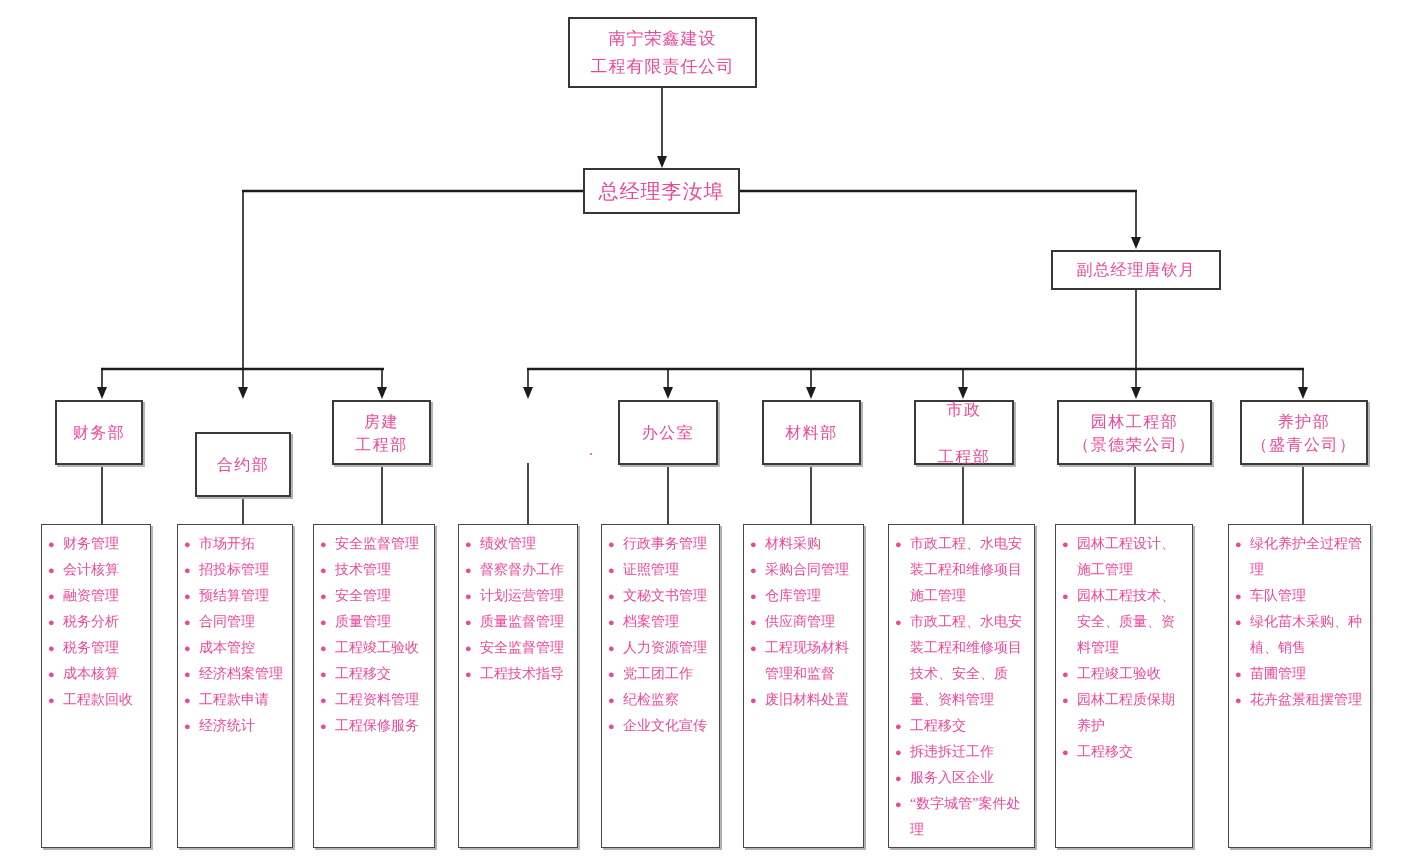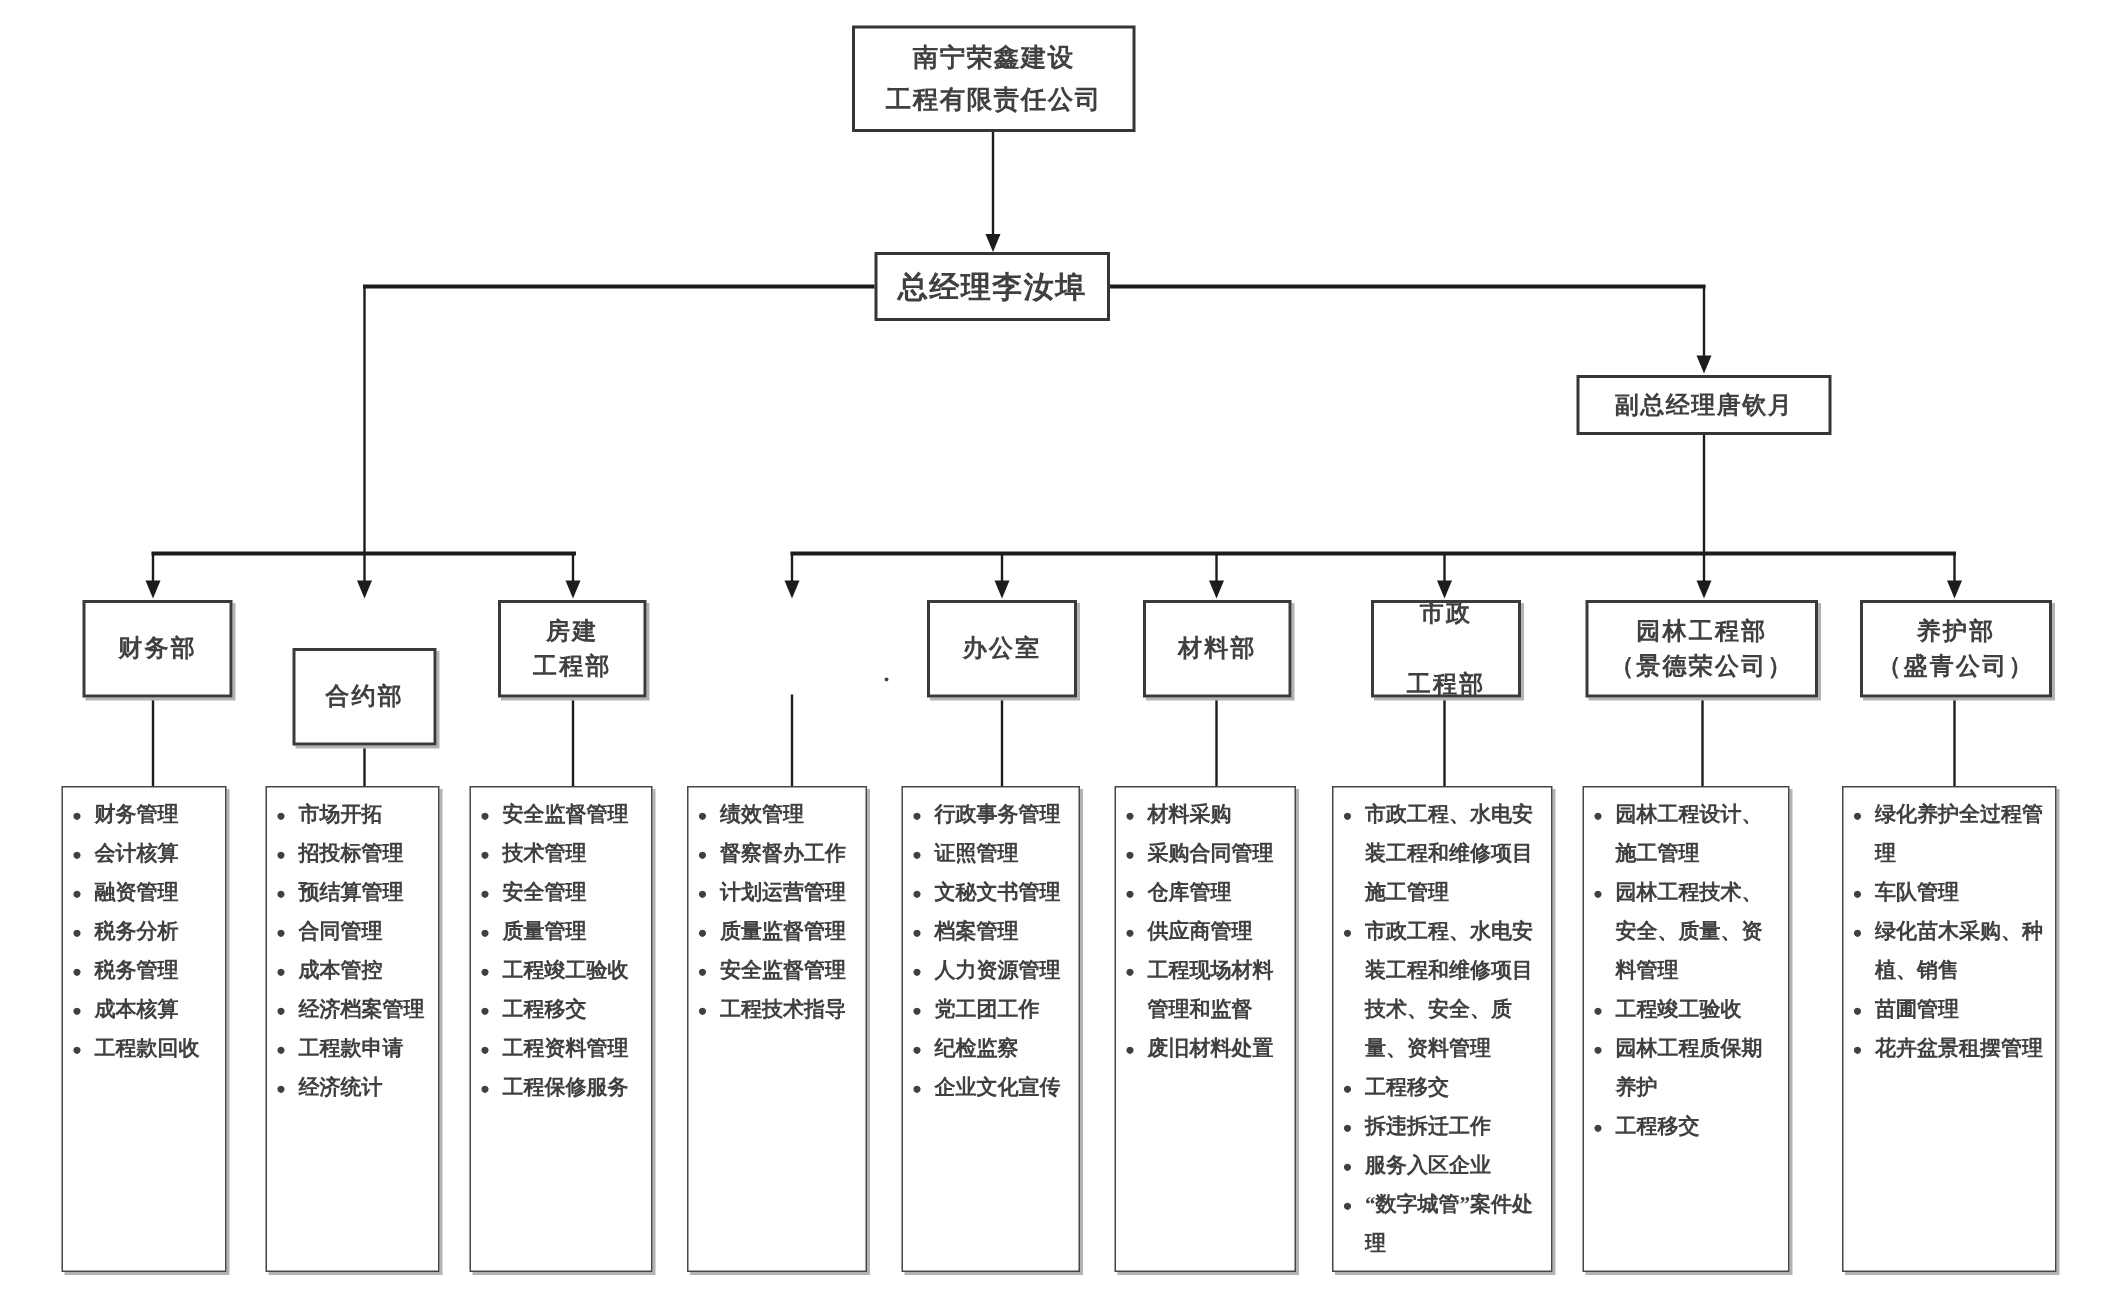--- a/index.html
+++ b/index.html
@@ -1,18 +1,18 @@
 <!DOCTYPE html>
 <html><head>
 <meta charset="utf-8">
 <style>
   html,body{margin:0;padding:0;background:#ffffff;}
   .canvas{
     position:relative;width:1409px;height:868px;background:#ffffff;
-    font-family:"Liberation Serif","DejaVu Serif",serif;color:#404040;overflow:hidden;font-weight:bold;
+    font-family:"Liberation Serif","DejaVu Serif",serif;color:#ec4899;overflow:hidden;
   }
   svg.wires{position:absolute;left:0;top:0;width:1409px;height:868px;}
   .box{
     position:absolute;background:#ffffff;border:2px solid #363636;box-sizing:border-box;
     display:flex;flex-direction:column;align-items:center;justify-content:center;
     text-align:center;
   }
   .root{left:568px;top:17px;width:189px;height:71px;font-size:17px;line-height:28px;letter-spacing:1px;}
   .gm{left:583px;top:168px;width:157px;height:46px;font-size:20px;letter-spacing:1px;}
   .dgm{left:1051px;top:250px;width:170px;height:40px;font-size:16px;letter-spacing:1px;}
@@ -23,21 +23,21 @@
     text-align:center;font-size:16px;line-height:23px;letter-spacing:1.5px;
   }
   .lbox{
     position:absolute;top:524px;height:324px;background:#fff;border:1px solid #474747;
     box-sizing:border-box;box-shadow:2px 2px 0 #b3b3b3;padding:6px 4px 0 7px;
   }
   .lbox ul{list-style:none;margin:0;padding:0;font-size:14px;line-height:26px;}
   .lbox li{position:relative;padding-left:14px;text-align:left;}
   .blt{position:absolute;left:-1px;top:0;font-size:11px;}
   
-  .c0n{left:55px;width:100px;}   .c0l{left:41px;width:110px;}
+  .c0n{left:55px;width:88px;}   .c0l{left:41px;width:110px;}
   .c1n{left:195px;width:96px;margin-top:32px;}  .c1l{left:177px;width:116px;}
   .c2n{left:332px;width:99px;}  .c2l{left:313px;width:122px;}
   .c3n{left:478px;width:100px;} .c3l{left:458px;width:120px;}
   .c4n{left:618px;width:100px;} .c4l{left:601px;width:119px;}
   .c5n{left:762px;width:99px;}  .c5l{left:743px;width:121px;}
   .c6n{left:914px;width:100px;gap:24px;} .c6l{left:888px;width:147px;}
   .c7n{left:1057px;width:155px;}.c7l{left:1055px;width:138px;}
   .c8n{left:1240px;width:128px;}.c8l{left:1228px;width:143px;}
   .dot{position:absolute;left:589px;top:441px;font-size:16px;}
 </style>

